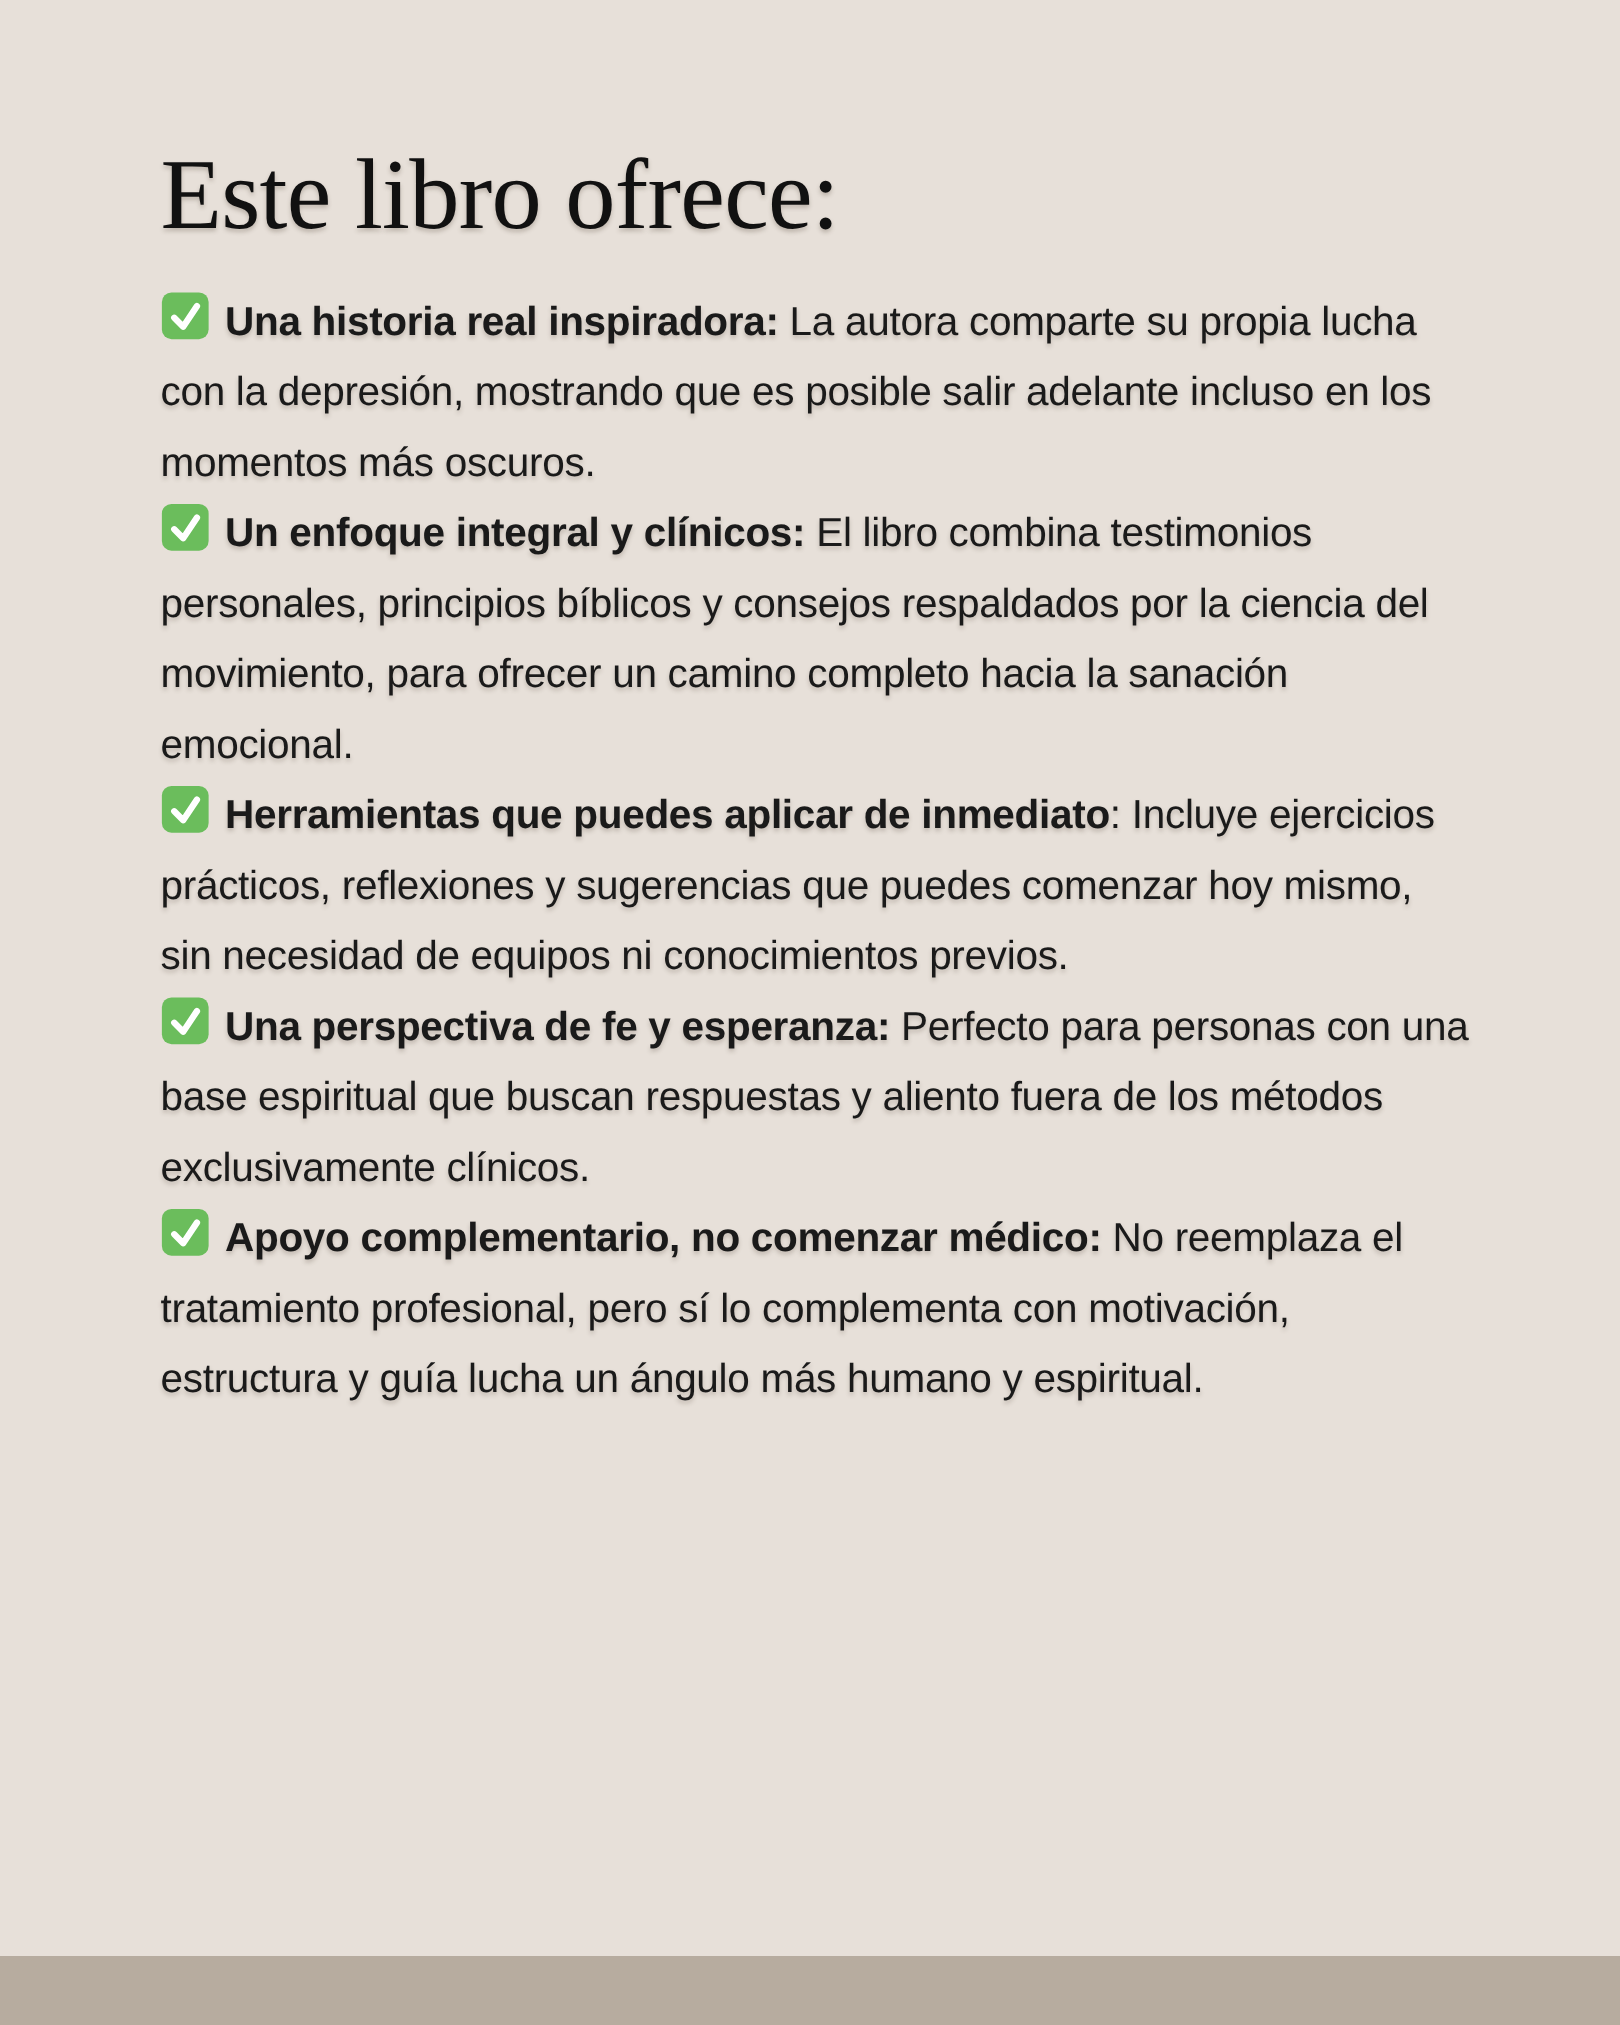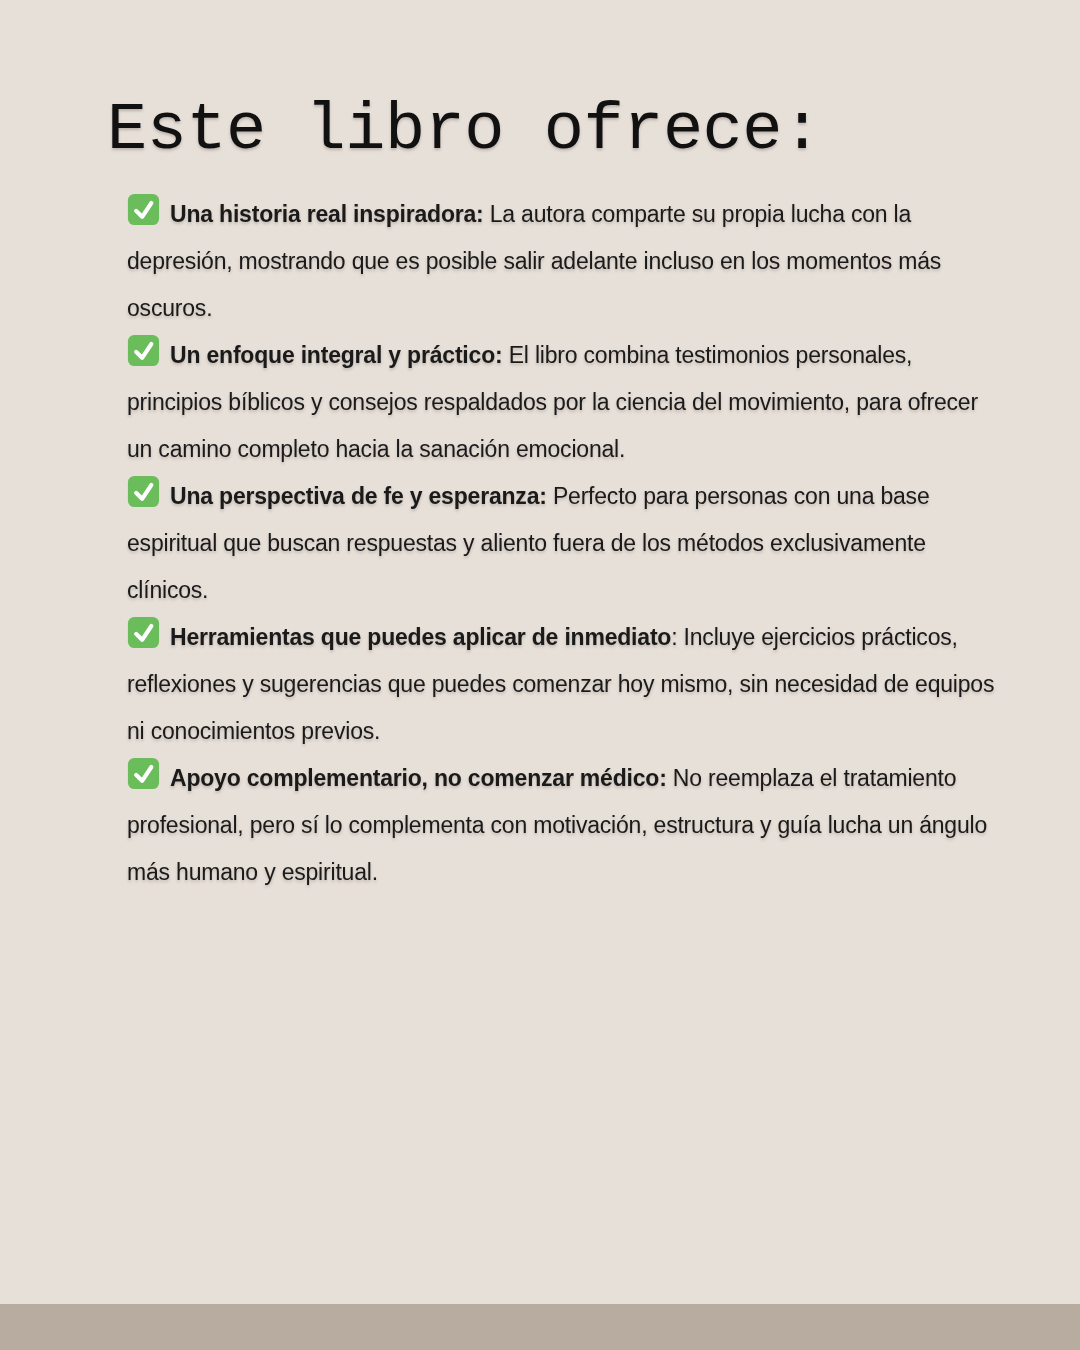--- a/index.html
+++ b/index.html
@@ -16,36 +16,35 @@
     height: 1350px;
     background: var(--page-bg);
     overflow: hidden;
     font-family: "Liberation Sans", sans-serif;
     color: var(--text);
   }
   .content {
     padding: 92px 107px 0 107px;
   }
   .title {
-    font-family: Liberation Mono, monospace;
+    font-family: Liberation Serif, serif;
     font-weight: 400;
     font-size: 67px;
     line-height: 1.15;
     letter-spacing: -0.5px;
     color: #111;
     margin-bottom: 22px;
     text-shadow: 0 2px 3px rgba(80, 65, 50, 0.28);
   }
   .benefits {
     width: 872px;
-    font-size: 23px;
+    font-size: 27px;
     line-height: 47px;
     letter-spacing: -0.2px;
     text-shadow: 0 2px 3px rgba(80, 65, 50, 0.25);
-    margin-left: 20px;
   }
   .item { margin: 0; }
   .item strong { font-weight: 700; }
   .check {
     display: inline-block;
     width: 33px;
     height: 33px;
     margin-right: 10px;
     vertical-align: -4px;
   }
@@ -74,35 +73,35 @@
         <span class="check"><svg viewBox="0 0 36 36" aria-hidden="true">
               <rect x="1" y="1" width="34" height="34" rx="7"></rect>
               <path d="M10 19.5 l6.5 6.5 L26.5 11" stroke="#ffffff" stroke-width="4.6" fill="none" stroke-linecap="round" stroke-linejoin="round"></path>
             </svg></span><strong>Una historia real inspiradora:</strong><span> La autora comparte su propia lucha con la depresión, mostrando que es posible salir adelante incluso en los momentos más oscuros.</span>
       </p>
 
       <p class="item">
         <span class="check"><svg viewBox="0 0 36 36" aria-hidden="true">
               <rect x="1" y="1" width="34" height="34" rx="7"></rect>
               <path d="M10 19.5 l6.5 6.5 L26.5 11" stroke="#ffffff" stroke-width="4.6" fill="none" stroke-linecap="round" stroke-linejoin="round"></path>
-            </svg></span><strong>Un enfoque integral y práctico:</strong><span> El libro combina testimonios personales, principios bíblicos y consejos respaldados por la ciencia del movimiento, para ofrecer un camino completo hacia la sanación emocional.</span>
+            </svg></span><strong>Un enfoque integral y clínicos:</strong><span> El libro combina testimonios personales, principios bíblicos y consejos respaldados por la ciencia del movimiento, para ofrecer un camino completo hacia la sanación emocional.</span>
+      </p>
+
+      <p class="item">
+        <span class="check"><svg viewBox="0 0 36 36" aria-hidden="true">
+              <rect x="1" y="1" width="34" height="34" rx="7"></rect>
+              <path d="M10 19.5 l6.5 6.5 L26.5 11" stroke="#ffffff" stroke-width="4.6" fill="none" stroke-linecap="round" stroke-linejoin="round"></path>
+            </svg></span><strong>Herramientas que puedes aplicar de inmediato</strong><span>: Incluye ejercicios prácticos, reflexiones y sugerencias que puedes comenzar hoy mismo, sin necesidad de equipos ni conocimientos previos.</span>
       </p>
 
       <p class="item">
         <span class="check"><svg viewBox="0 0 36 36" aria-hidden="true">
               <rect x="1" y="1" width="34" height="34" rx="7"></rect>
               <path d="M10 19.5 l6.5 6.5 L26.5 11" stroke="#ffffff" stroke-width="4.6" fill="none" stroke-linecap="round" stroke-linejoin="round"></path>
             </svg></span><strong>Una perspectiva de fe y esperanza:</strong><span> Perfecto para personas con una base espiritual que buscan respuestas y aliento fuera de los métodos exclusivamente clínicos.</span>
-      </p>
-
-      <p class="item">
-        <span class="check"><svg viewBox="0 0 36 36" aria-hidden="true">
-              <rect x="1" y="1" width="34" height="34" rx="7"></rect>
-              <path d="M10 19.5 l6.5 6.5 L26.5 11" stroke="#ffffff" stroke-width="4.6" fill="none" stroke-linecap="round" stroke-linejoin="round"></path>
-            </svg></span><strong>Herramientas que puedes aplicar de inmediato</strong><span>: Incluye ejercicios prácticos, reflexiones y sugerencias que puedes comenzar hoy mismo, sin necesidad de equipos ni conocimientos previos.</span>
       </p>
 
       <p class="item">
         <span class="check"><svg viewBox="0 0 36 36" aria-hidden="true">
               <rect x="1" y="1" width="34" height="34" rx="7"></rect>
               <path d="M10 19.5 l6.5 6.5 L26.5 11" stroke="#ffffff" stroke-width="4.6" fill="none" stroke-linecap="round" stroke-linejoin="round"></path>
             </svg></span><strong>Apoyo complementario, no comenzar médico:</strong><span> No reemplaza el tratamiento profesional, pero sí lo complementa con motivación, estructura y guía lucha un ángulo más humano y espiritual.</span>
       </p>
 
     </div>

